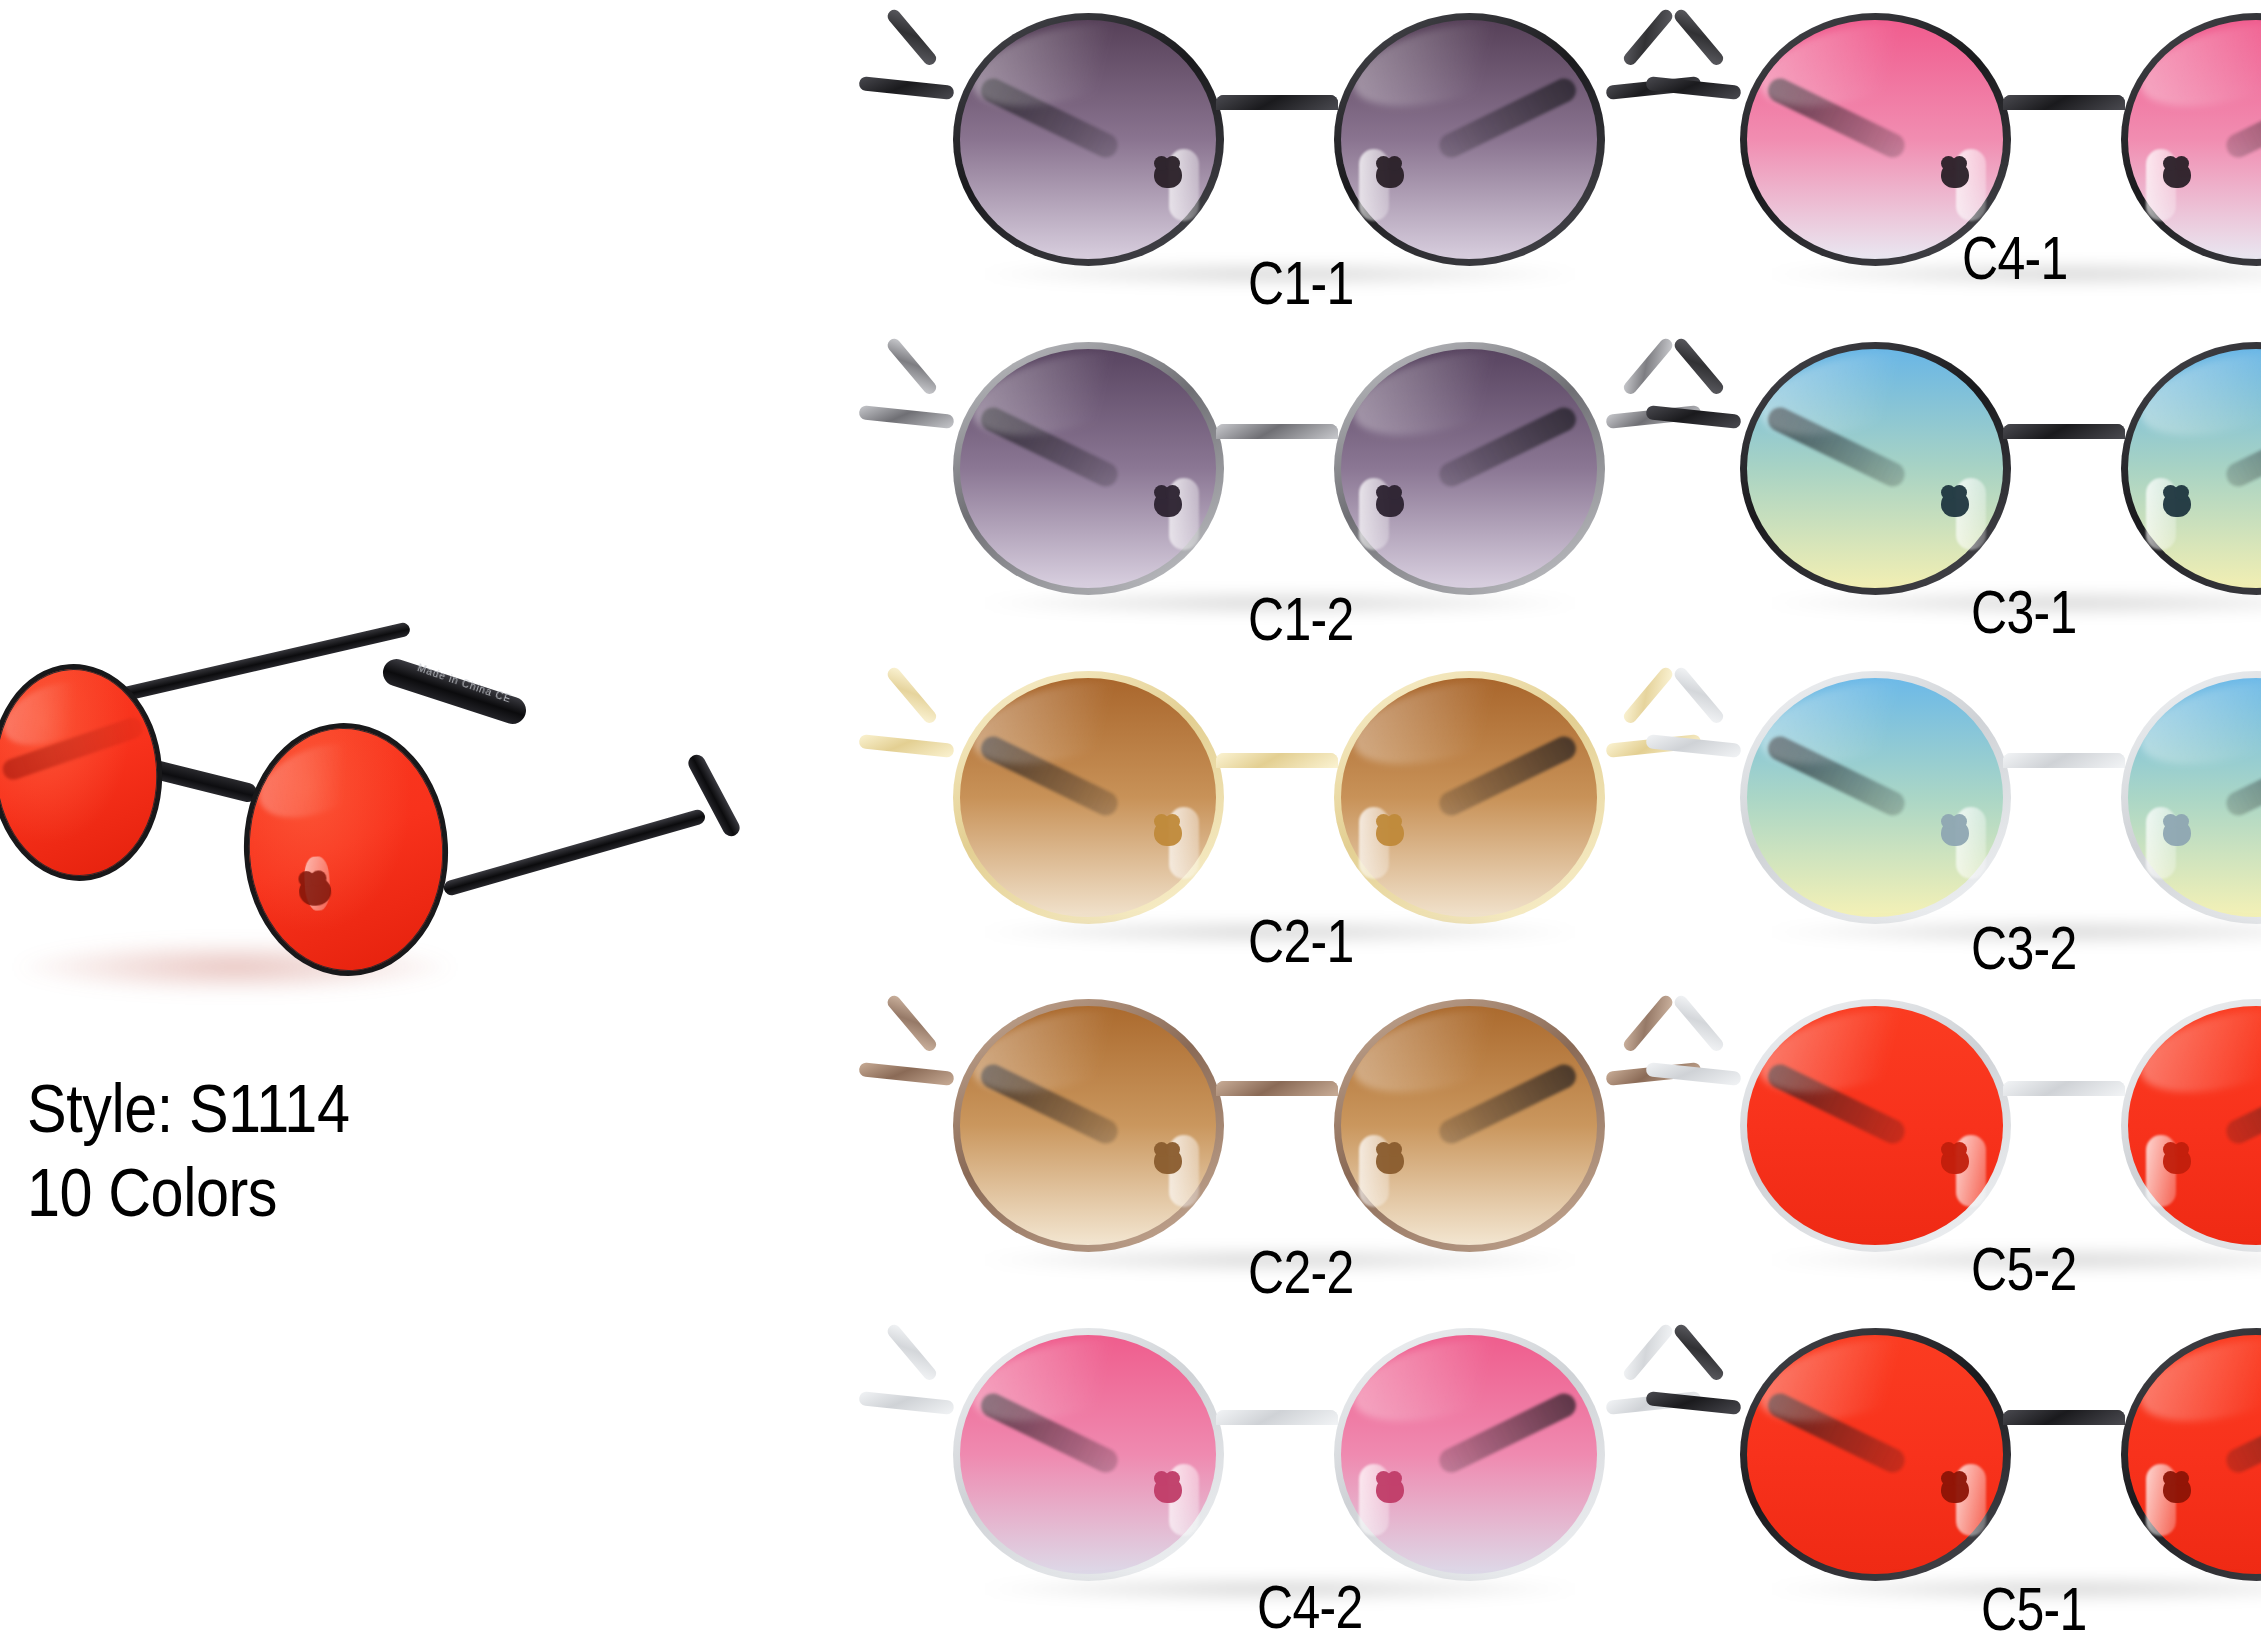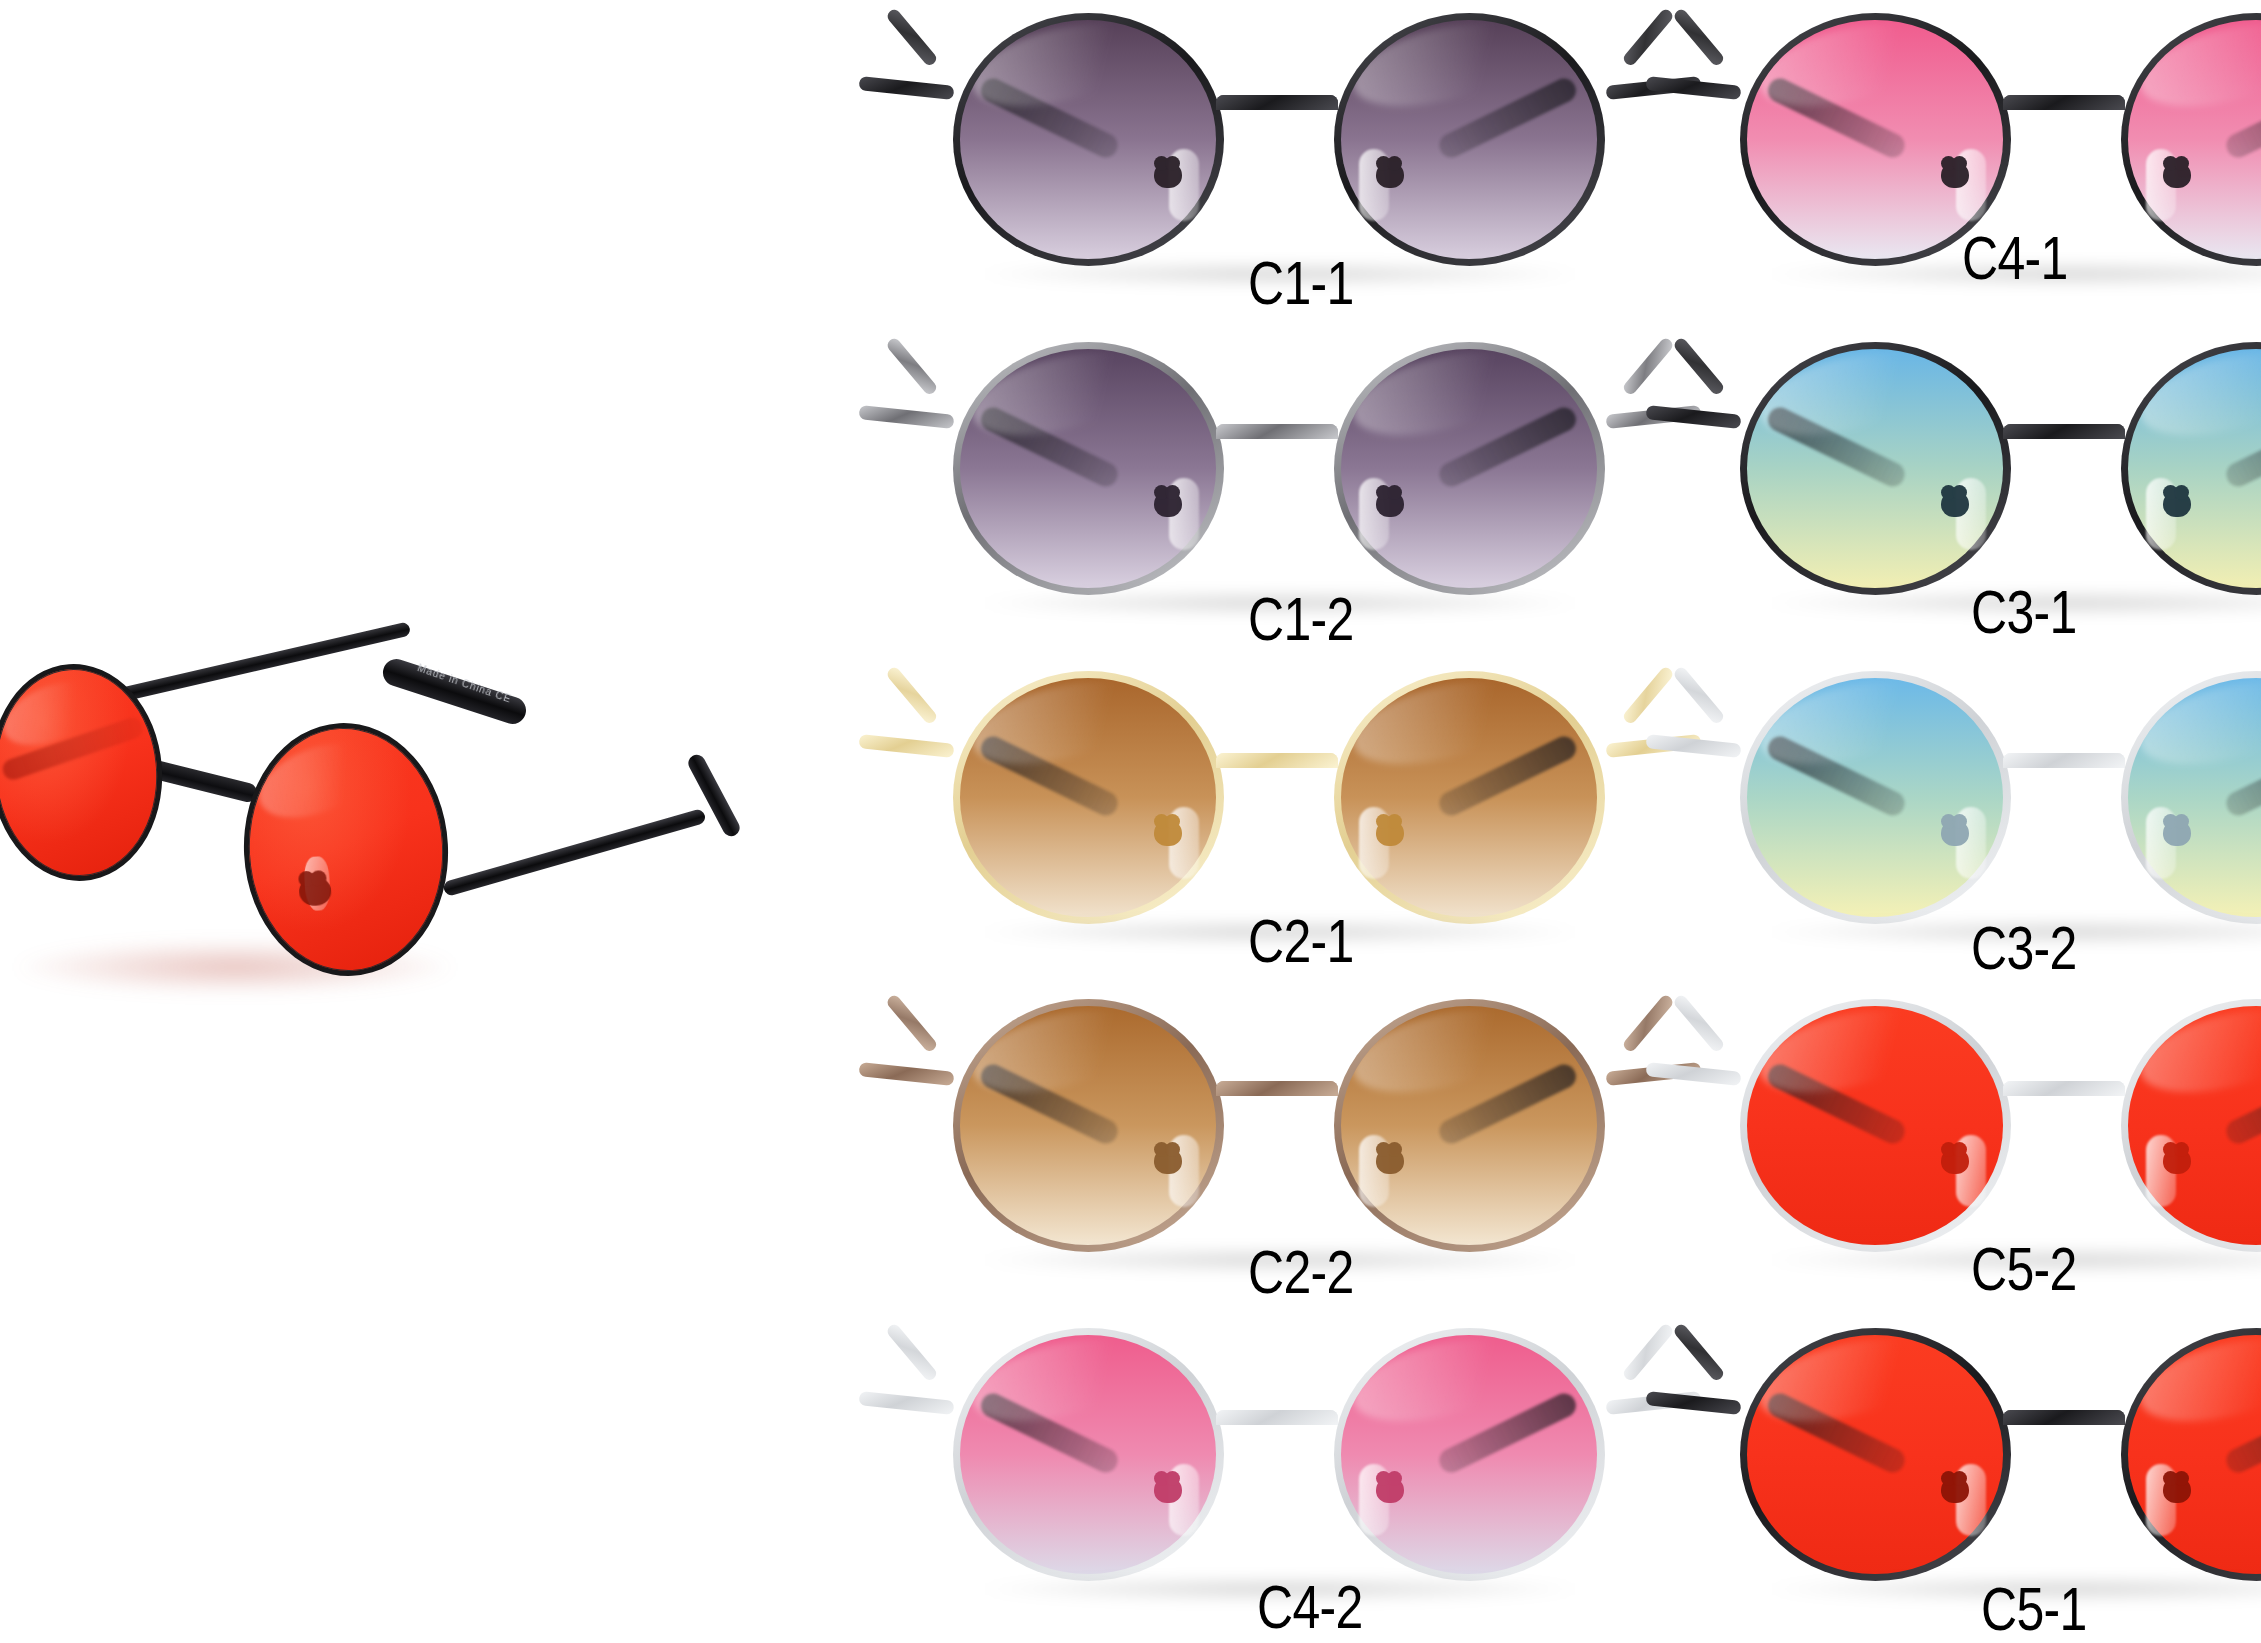--- a/index.html
+++ b/index.html
@@ -224,20 +224,24 @@
     <div id="hero-arm-front-tip"></div>
 
     <div class="hero-lens right">
       <div class="hero-glass-red"></div>
       <div class="hero-nosepad"></div>
       <div class="hero-hinge-heart"></div>
       <div class="hero-rim"></div>
     </div>
   </div>
 
+  <div id="hero-caption">
+    <div class="line">Style: S1114</div>
+    <div class="line">10 Colors</div>
+  </div>
 </div>
 
 <div id="grid">
   <div class="grid-col" id="col-left">
       <div class="variant" style="top: 0px;">
         <div class="specs">
           <div class="arm-stub left" style="background:linear-gradient(150deg,#4a4a50,#1a1a1d 45%,#4a4a50);"></div>
           <div class="arm-fold left" style="background:linear-gradient(150deg,#4a4a50,#1a1a1d 45%,#4a4a50);"></div>
           <div class="arm-stub right" style="background:linear-gradient(150deg,#4a4a50,#1a1a1d 45%,#4a4a50);"></div>
           <div class="arm-fold right" style="background:linear-gradient(150deg,#4a4a50,#1a1a1d 45%,#4a4a50);"></div>

